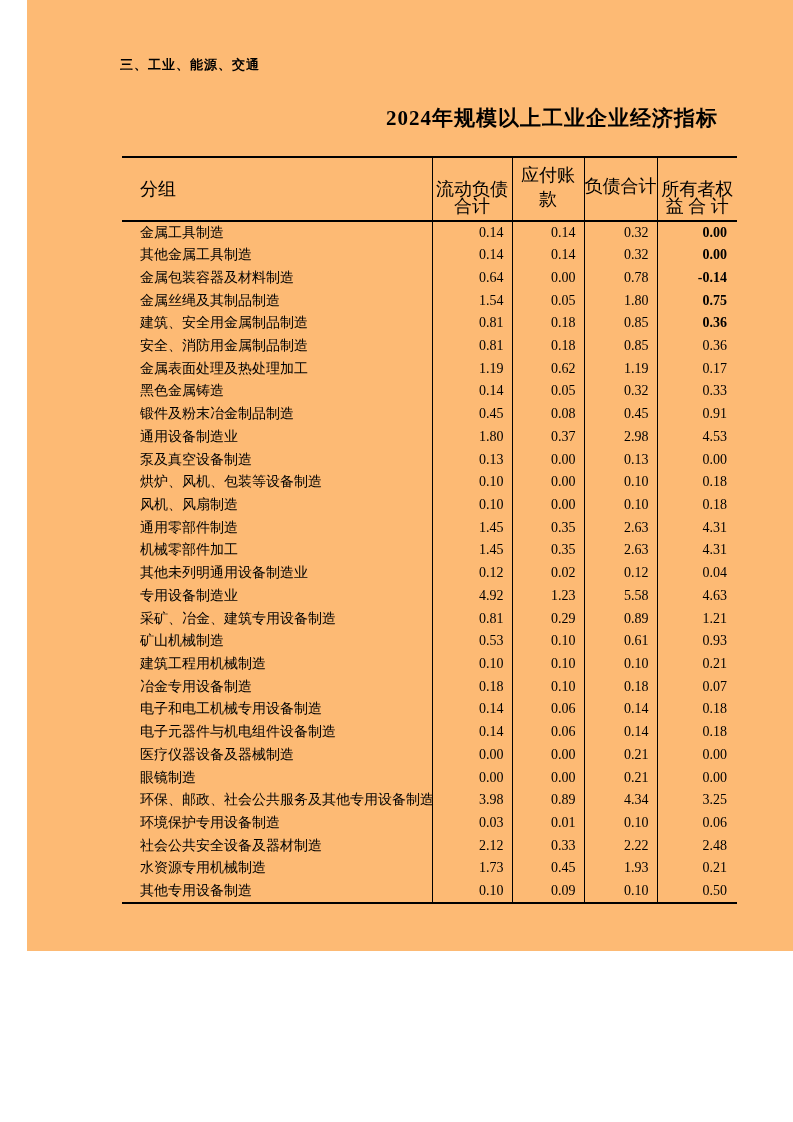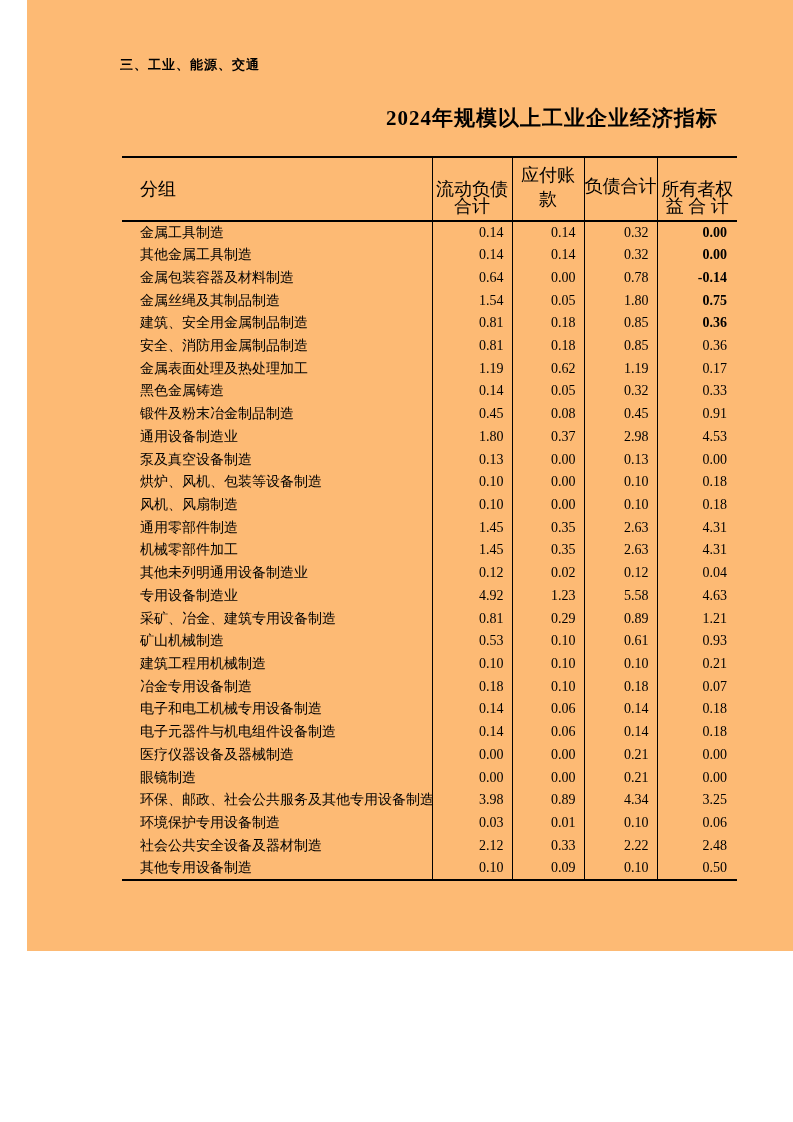--- a/index.html
+++ b/index.html
@@ -339,20 +339,27 @@
   </tr>
 
   <tr>
     <td class="cell-group">社会公共安全设备及器材制造</td>
     <td class="cell-num">2.12</td>
     <td class="cell-num">0.33</td>
     <td class="cell-num">2.22</td>
     <td class="cell-num last">2.48</td>
   </tr>
 
+  <tr>
+    <td class="cell-group">水资源专用机械制造</td>
+    <td class="cell-num">1.73</td>
+    <td class="cell-num">0.45</td>
+    <td class="cell-num">1.93</td>
+    <td class="cell-num last">0.21</td>
+  </tr>
 
   <tr>
     <td class="cell-group">其他专用设备制造</td>
     <td class="cell-num">0.10</td>
     <td class="cell-num">0.09</td>
     <td class="cell-num">0.10</td>
     <td class="cell-num last">0.50</td>
   </tr>
 </tbody>
   </table>

